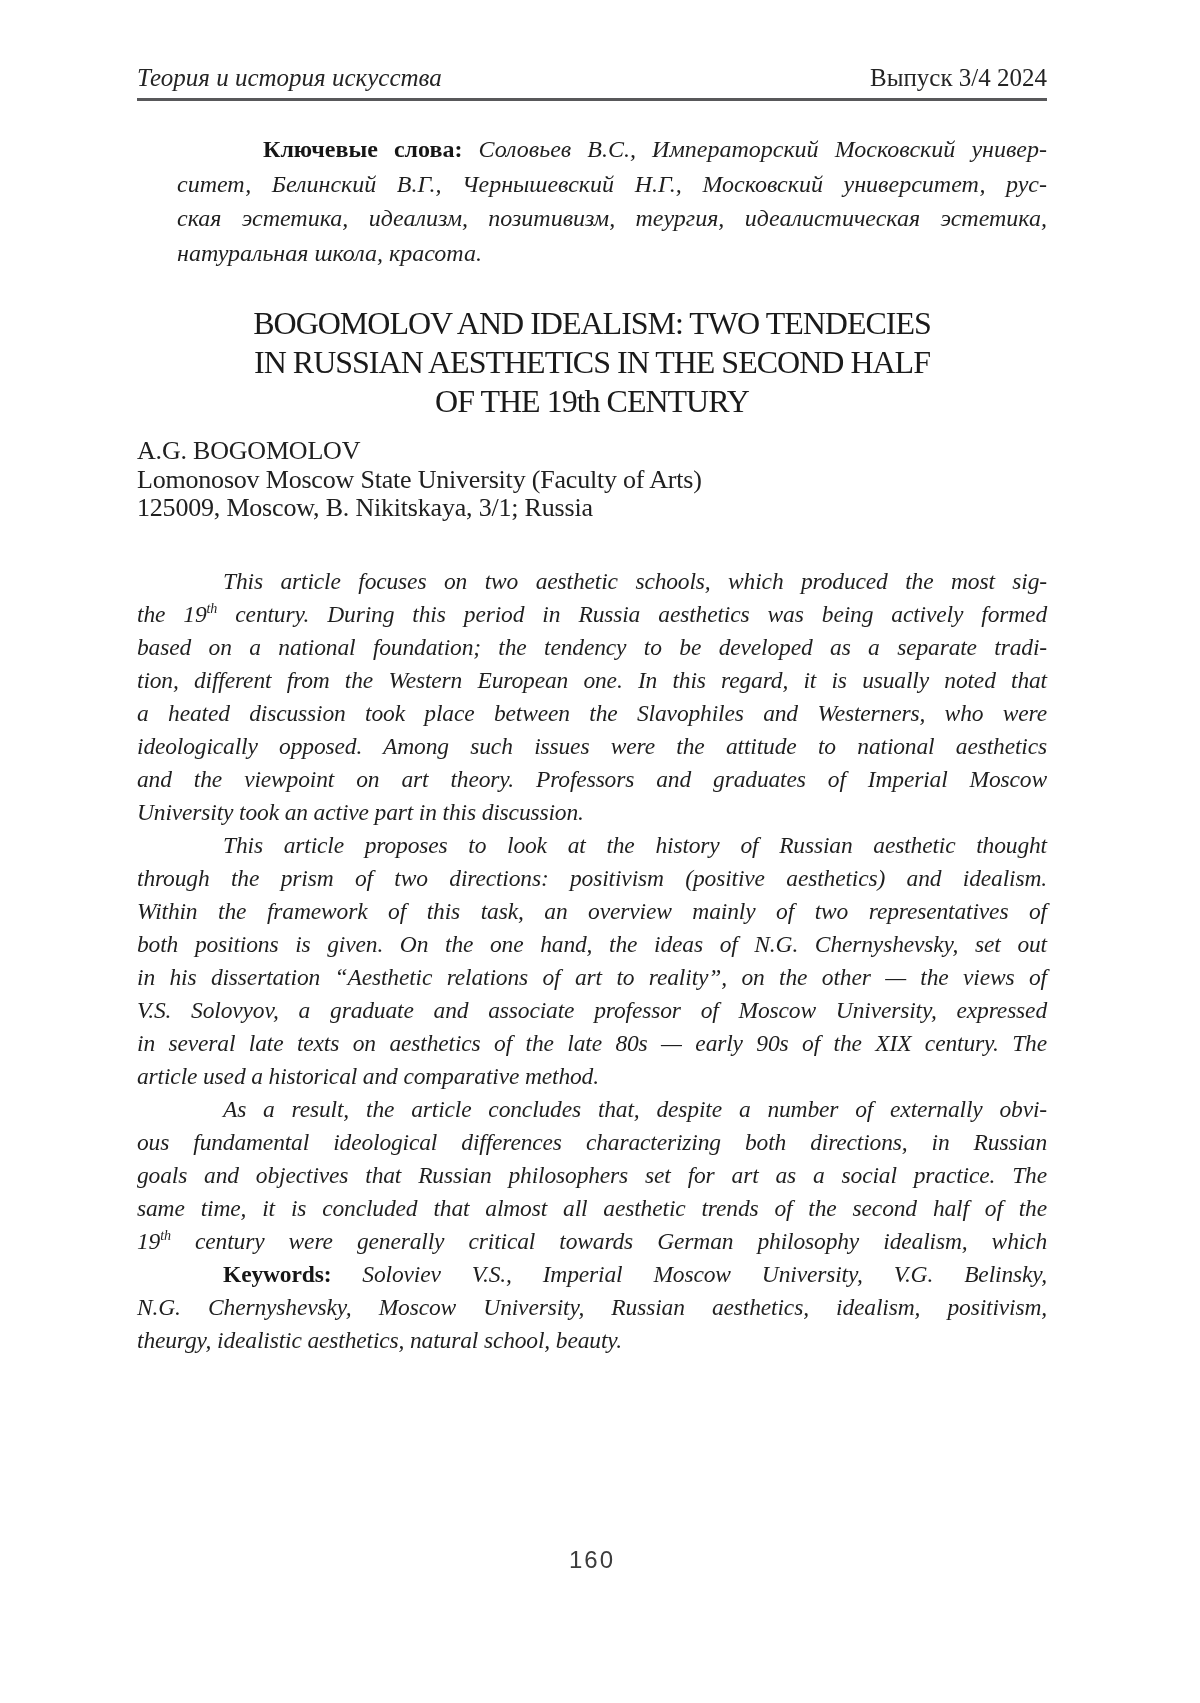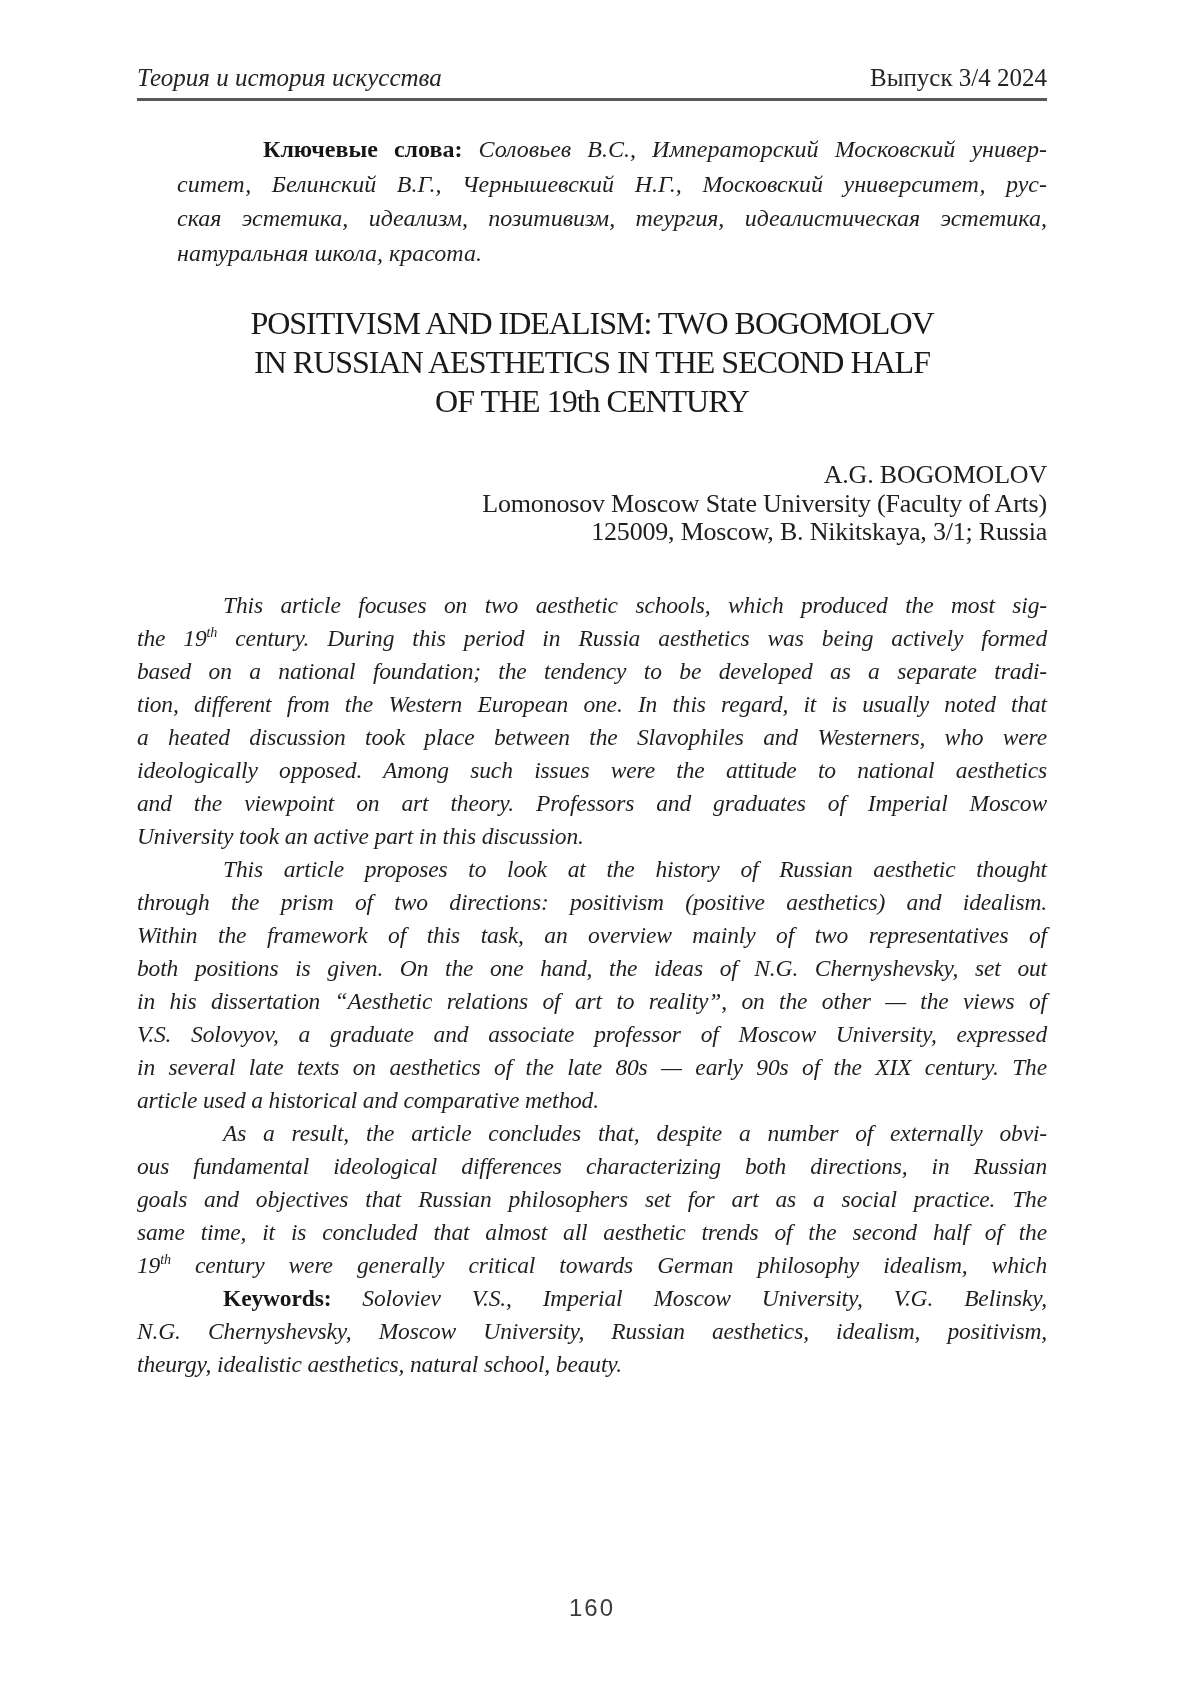--- a/index.html
+++ b/index.html
@@ -45,34 +45,34 @@
   .title {
     margin-top: 34px;
     text-align: center;
     font-size: 32px;
     line-height: 39px;
     letter-spacing: -1px;
     color: #1a1a1a;
   }
 
   .authorblock {
-    margin-top: 40px;
-    text-align: right;
+    margin-top: 16px;
+    text-align: left;
     font-size: 26px;
     line-height: 28.5px;
     letter-spacing: -0.2px;
     color: #202020;
   }
 
   .abstract { margin-top: 42px; font-size: 23.5px; line-height: 33px; letter-spacing: -0.15px; }
   .en-keywords { margin-top: 0; font-size: 23.5px; line-height: 33px; letter-spacing: -0.15px; }
 
   .pagenum {
     position: absolute;
-    top: 1594px;
+    top: 1546px;
     left: 137px;
     width: 910px;
     text-align: center;
     font-family: "Liberation Sans", sans-serif;
     font-size: 24px;
     line-height: 28px;
     letter-spacing: 2px;
     color: #3c3c3c;
   }
 </style>
@@ -89,21 +89,21 @@
     <div class="rule"></div>
 
     <div class="para ru-keywords">
         <div class="line indent"><span class="lead">Ключевые слова:</span> Соловьев В.С., Императорский Московский универ-</div>
         <div class="line">ситет, Белинский В.Г., Чернышевский Н.Г., Московский университет, рус-</div>
         <div class="line">ская эстетика, идеализм, позитивизм, теургия, идеалистическая эстетика,</div>
         <div class="line last">натуральная школа, красота.</div>
       </div>
 
     <div class="title">
-      <div class="title-line">POSITIVISM AND IDEALISM: TWO BOGOMOLOV</div>
+      <div class="title-line">BOGOMOLOV AND IDEALISM: TWO TENDECIES</div>
       <div class="title-line">IN RUSSIAN AESTHETICS IN THE SECOND HALF</div>
       <div class="title-line">OF THE 19th CENTURY</div>
     </div>
 
     <div class="authorblock">
       <div class="author-name">A.G. BOGOMOLOV</div>
       <div class="author-affiliation">Lomonosov Moscow State University (Faculty of Arts)</div>
       <div class="author-address">125009, Moscow, B. Nikitskaya, 3/1; Russia</div>
     </div>
 

